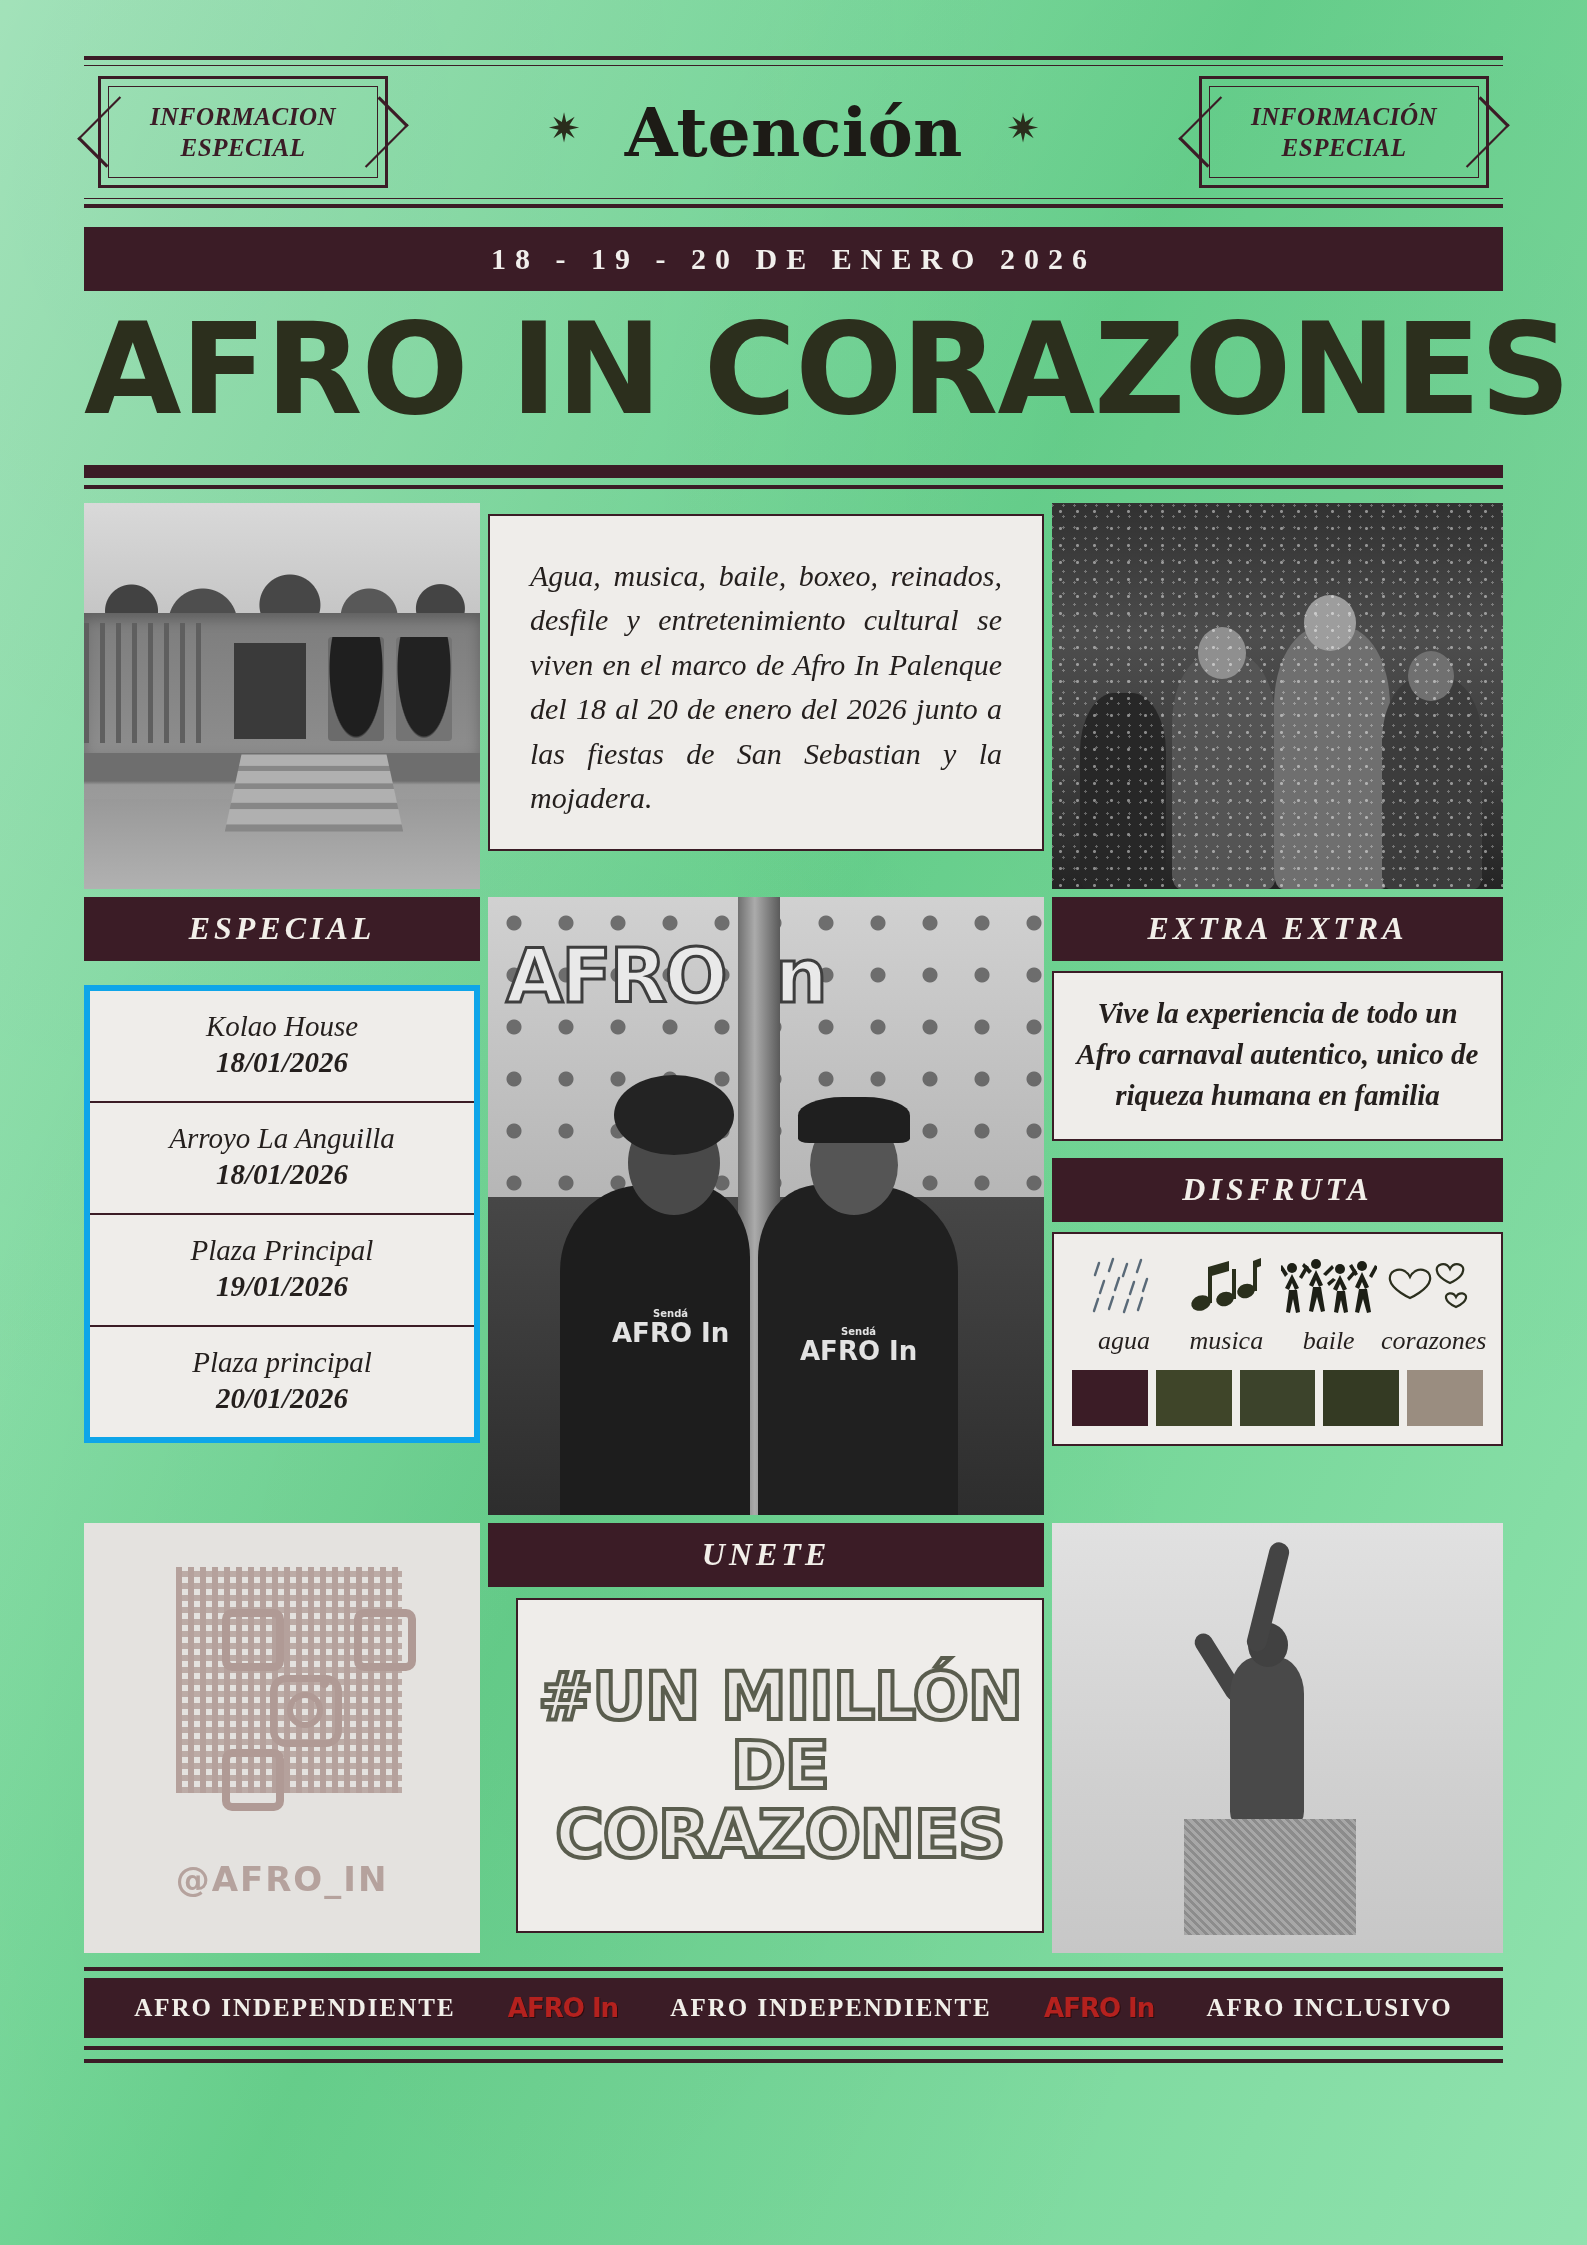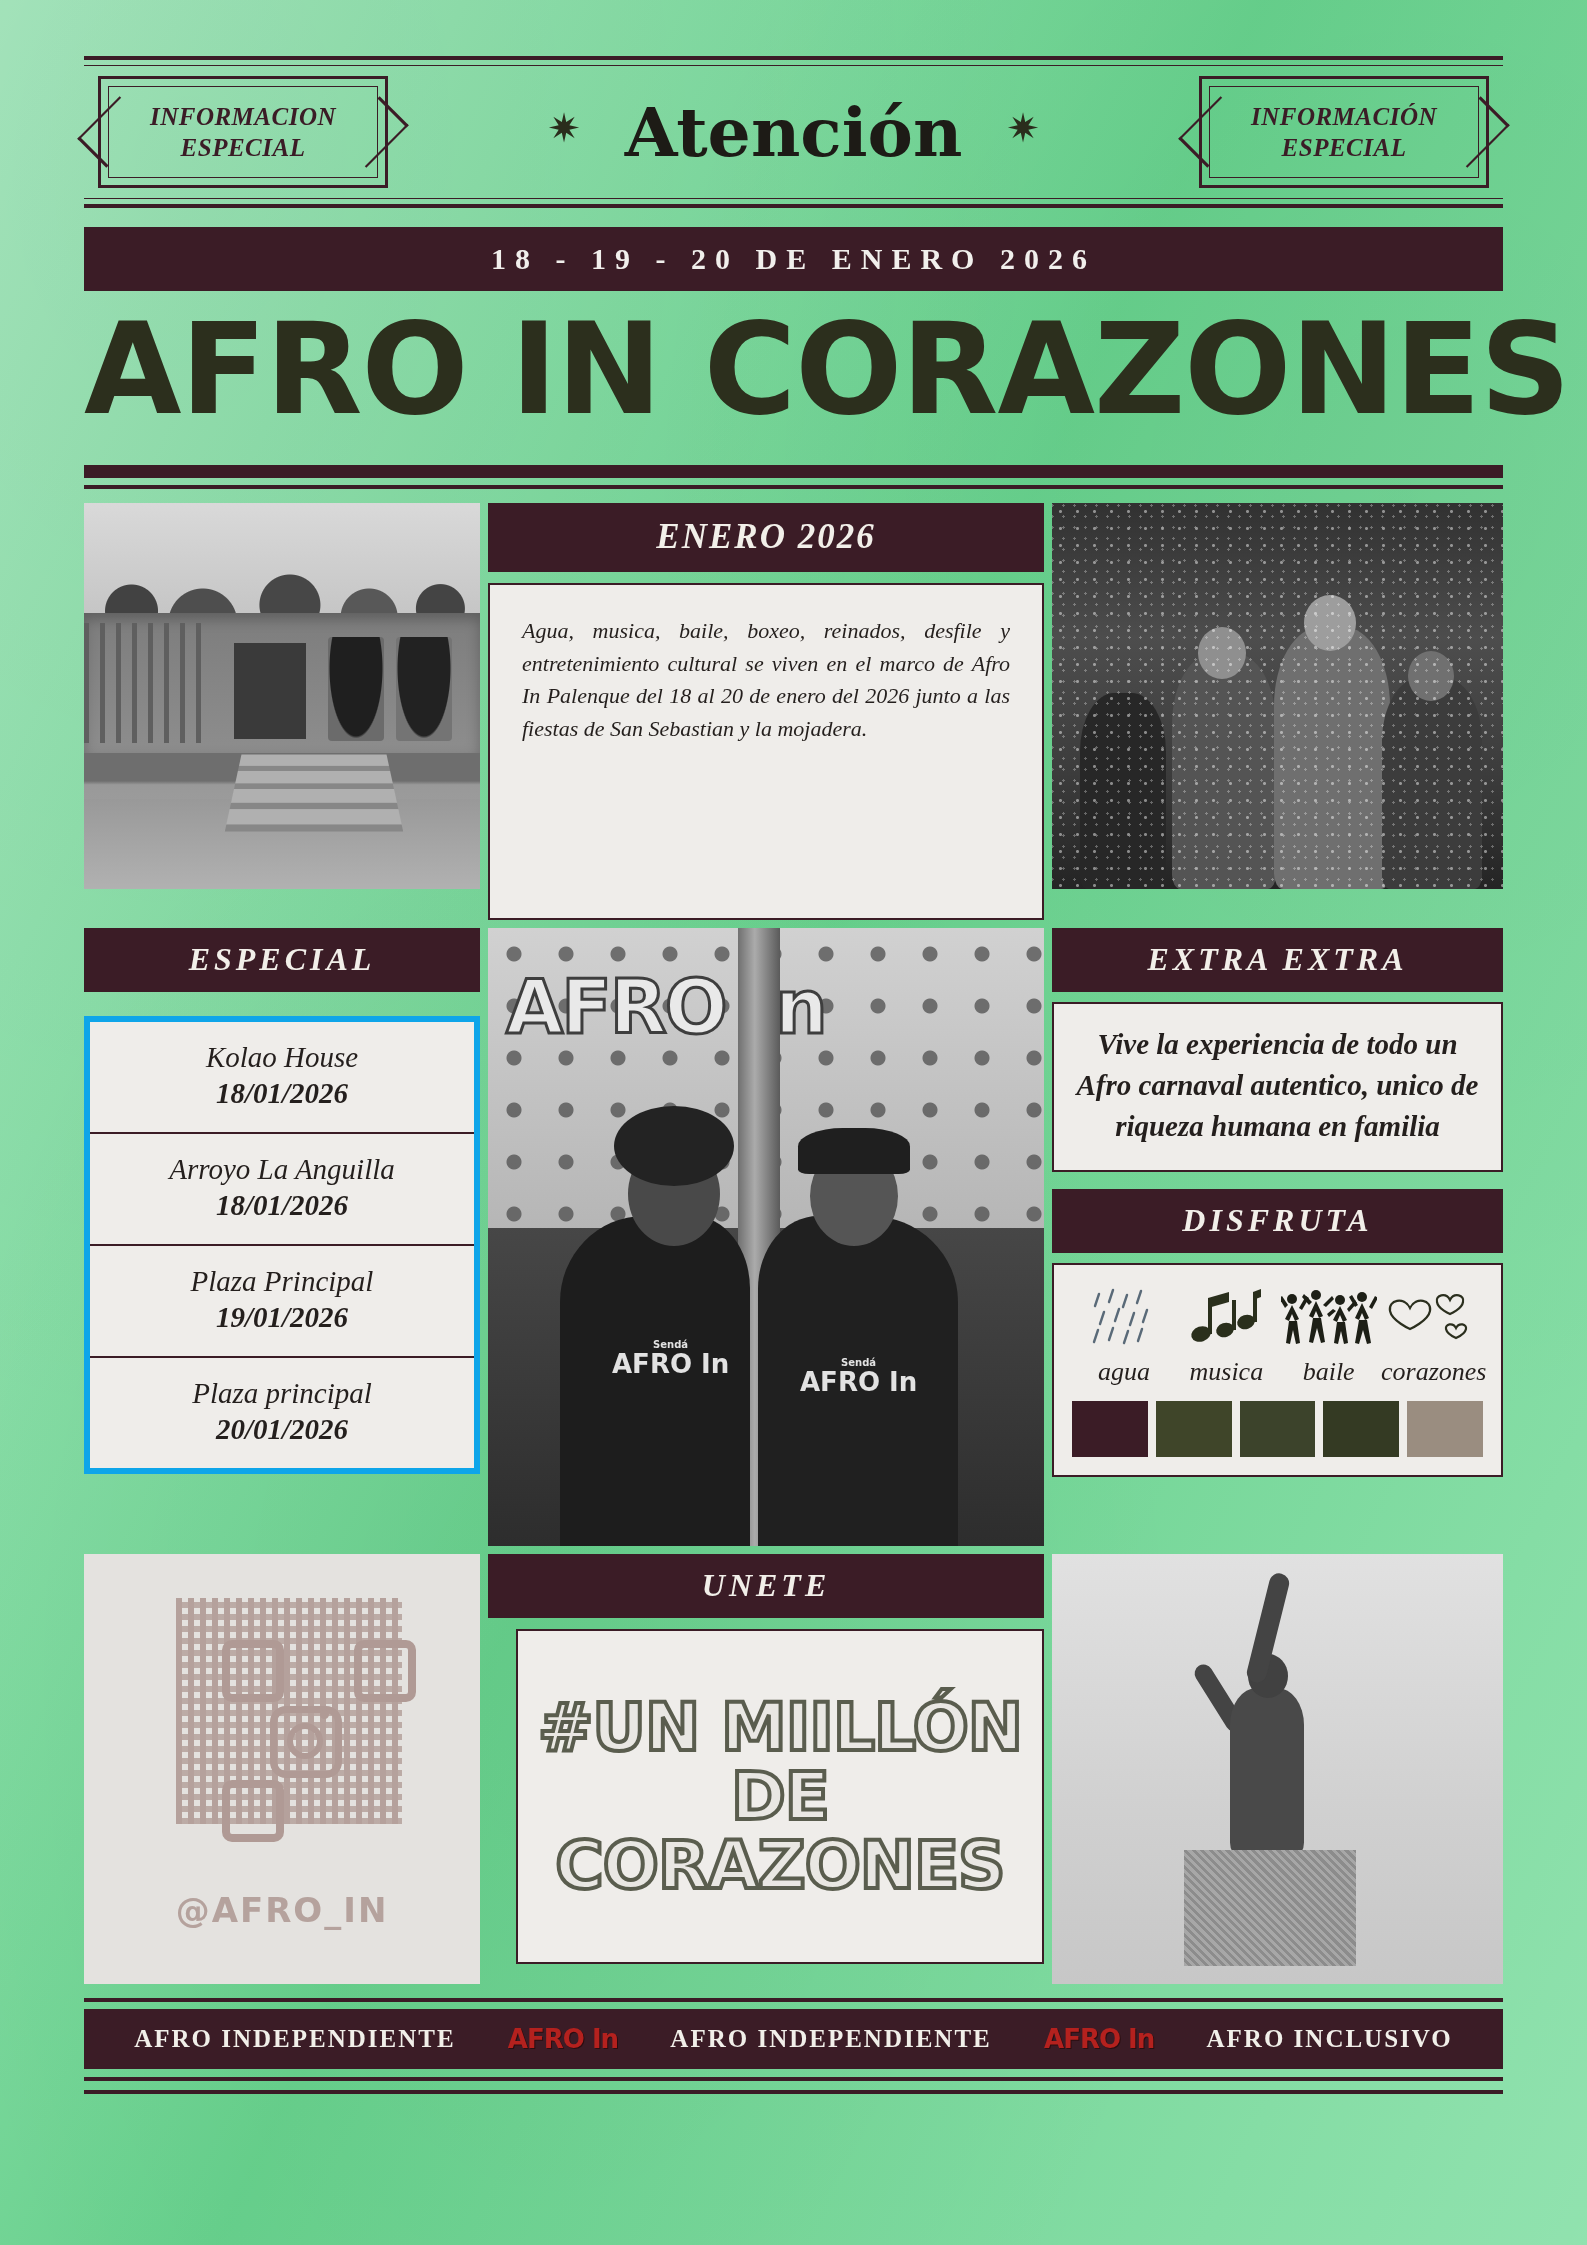--- a/index.html
+++ b/index.html
@@ -288,24 +288,24 @@
   }
   .article-body {
     margin-top: 11px;
     border: 2px solid #3b1c26;
     background: #efedea;
     padding: 26px 28px 24px;
     box-sizing: border-box;
     height: 337px;
   }
   .article-body p {
-    margin: 4px;
+    margin: 12px;
     font-family: "Liberation Serif", serif;
     font-style: italic;
-    font-size: 22px;
+    font-size: 30px;
     line-height: 1.48;
     color: #241f1d;
     text-align: justify;
   }
 
   
   .sec-head {
     background: #3b1c26;
     color: #f2efe9;
     text-align: center;
@@ -690,21 +690,20 @@
           <div class="fence"></div>
           <div class="door"></div>
           <div class="mural1"></div>
           <div class="mural2"></div>
           <div class="ground"></div>
           <div class="steps"></div>
         </div>
       </div>
 
       <div class="cell" style="grid-column:3; grid-row:1;">
-        <div class="article-head">ENERO 2026</div>
         <div class="article-body">
           <p>Agua, musica, baile, boxeo, reinados, desfile y entretenimiento cultural se viven en el marco de Afro In Palenque del 18 al 20 de enero del 2026 junto a las fiestas de San Sebastian y la mojadera.</p>
         </div>
       </div>
 
       <div class="cell" style="grid-column:5; grid-row:1;">
         <div class="photo photo-crowd">
           <div class="p p1"></div>
           <div class="p p2"></div>
           <div class="p p3"></div>

